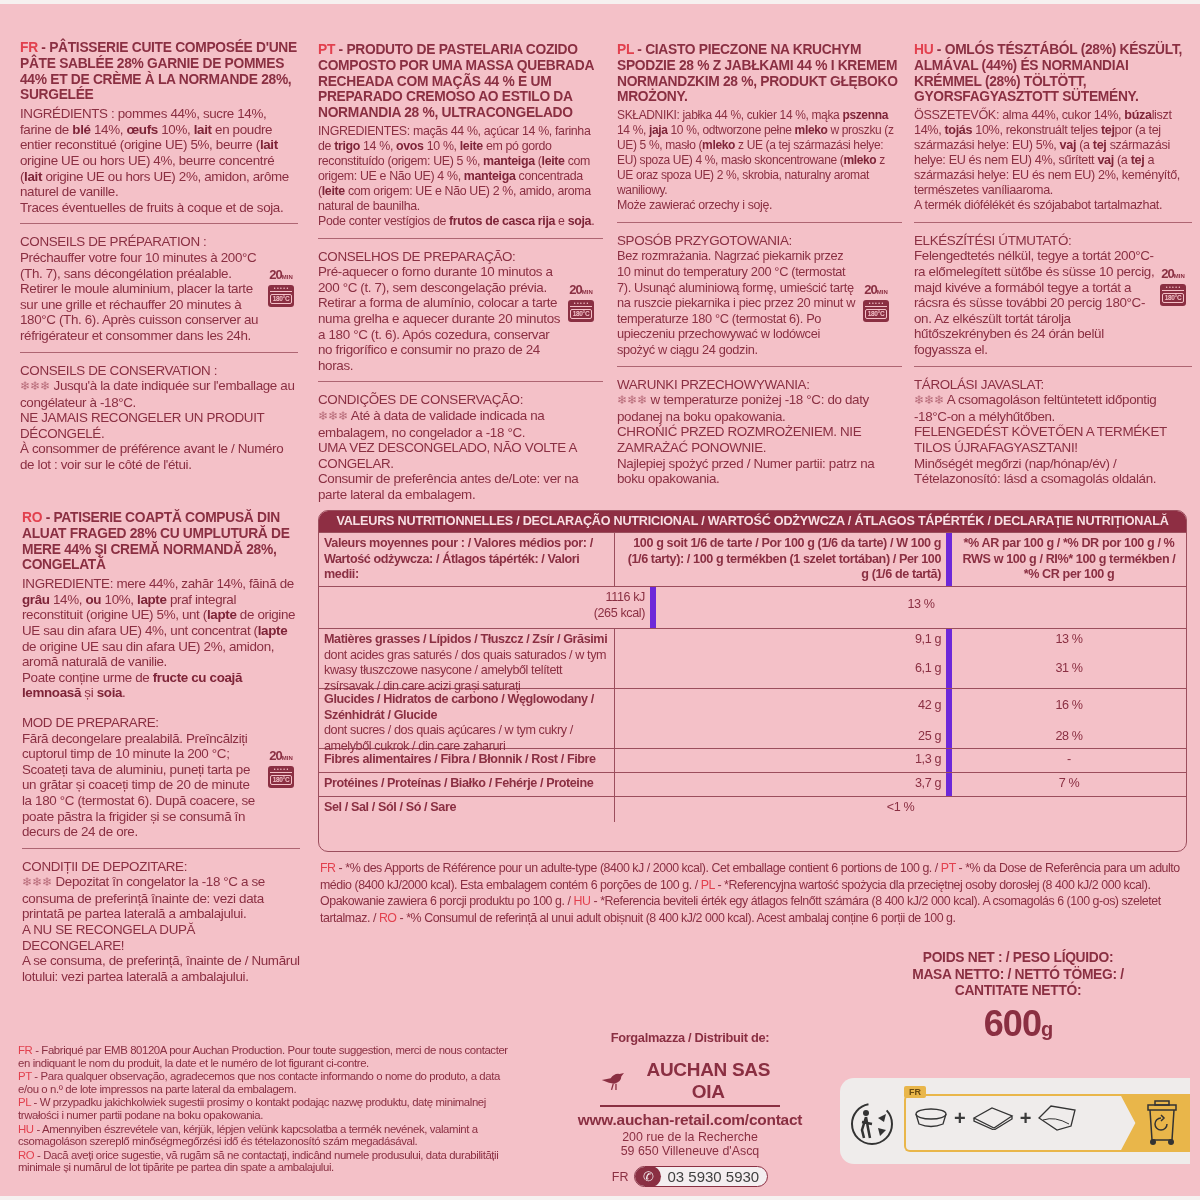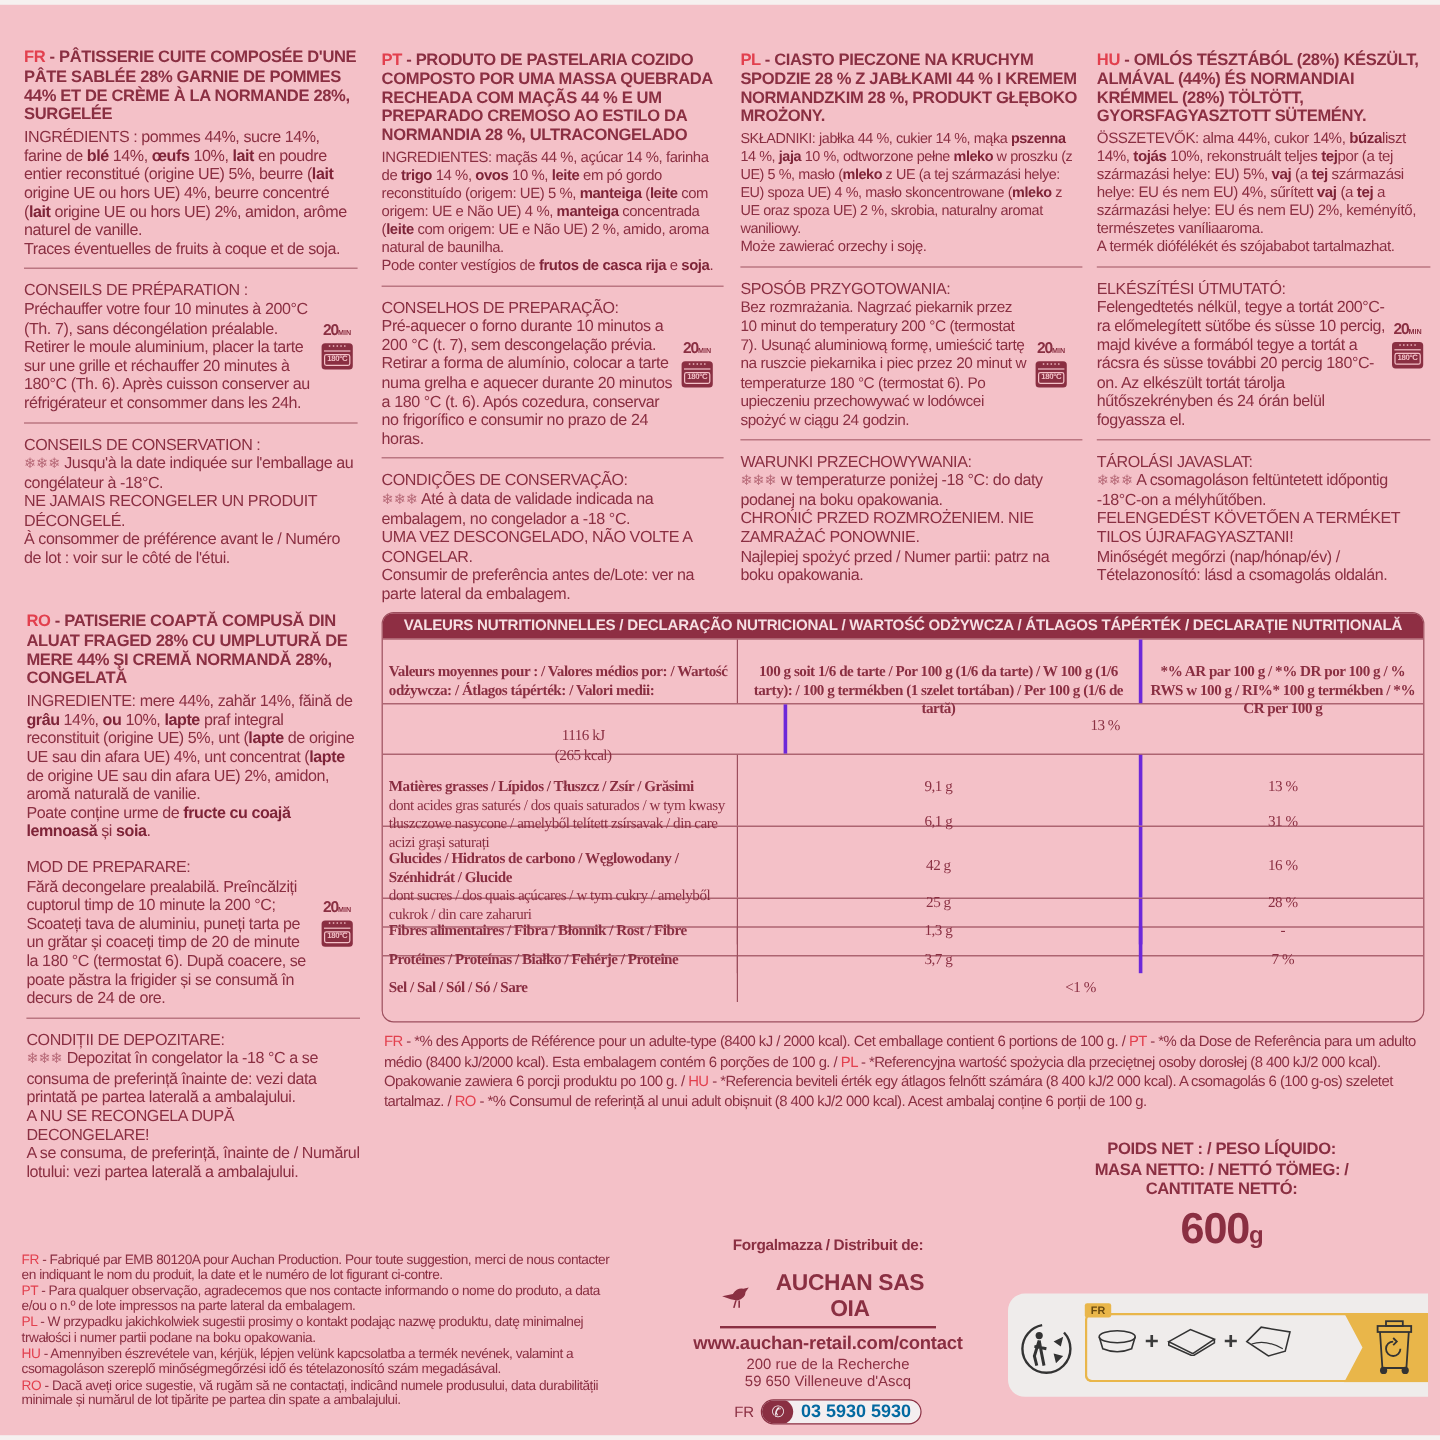--- a/index.html
+++ b/index.html
@@ -54,23 +54,23 @@
       position: absolute; left: 318px; top: 510px; width: 869px; height: 342px;
       border: 1px solid #9c4e5d; border-radius: 10px; overflow: hidden;
       font-size: 12.6px; letter-spacing: -0.4px;
     }
     .nutri .nhead {
       background: #8e2e43; color: #f7dfe3; font-weight: bold; text-align: center;
       height: 21px; line-height: 21px; font-size: 12.6px; letter-spacing: -0.2px;
     }
     .nrow { display: flex; border-top: 1px solid #9c4e5d; }
     .nrow:first-of-type { border-top: none; }
-    .ncell { padding: 19px 5px; font-family: Liberation Serif, serif; }
+    .ncell { padding: 3px 5px; }
     .ncell.c1 { width: 296px; border-right: 1px solid #9c4e5d; }
-    .ncell.c2 { width: 337px; border-right: 3px solid #6d28d9; text-align: center; }
+    .ncell.c2 { width: 337px; border-right: 6px solid #6d28d9; text-align: right; }
     .ncell.c3 { flex: 1; text-align: center; }
     .nrow .strong { font-weight: bold; }
     .nrow .line { line-height: 15.5px; }
 
     .footnote {
       position: absolute; left: 320px; top: 860px; width: 870px;
       font-size: 12.4px; line-height: 16.6px; letter-spacing: -0.45px; color: #8a2f42;
     }
     .weight {
       position: absolute; left: 898px; top: 950px; width: 240px; text-align: center;
@@ -91,21 +91,21 @@
       border-bottom: 2px solid #8a2f42; width: 180px; margin: 0 auto; padding-bottom: 2px; }
     .distrib .brand .name { font-weight: bold; font-size: 19px; letter-spacing: -0.3px; color: #8a2f42; }
     .distrib .url { font-weight: bold; font-size: 15.4px; letter-spacing: -0.2px; margin-top: 4px; }
     .distrib .addr { font-size: 12.4px; line-height: 13.5px; margin-top: 2px; }
     .distrib .phone { display: flex; justify-content: center; align-items: center; gap: 6px; margin-top: 8px; font-size: 12.5px; }
     .distrib .pill {
       display: flex; align-items: center; border: 1.5px solid #8a2f42; border-radius: 11px;
       height: 21px; overflow: hidden; background: #f4eef0;
     }
     .distrib .pill .ph { background: #8a2f42; width: 26px; height: 21px; color: #f4eef0; font-size: 13px; line-height: 21px; text-align: center; border-radius: 0 11px 11px 0; }
-    .distrib .pill .num { padding: 0 8px 0 6px; font-size: 15px; color: #0369a1; font-weight: bold; }
+    .distrib .pill .num { padding: 0 8px 0 6px; font-size: 15px; color: #404040; }
     .recycle {
       position: absolute; left: 840px; top: 1078px; width: 350px; height: 86px;
       background: #efeceb; border-radius: 14px 0 0 14px;
     }
     .recycle .triman { position: absolute; left: 8px; top: 22px; width: 48px; height: 48px; }
     .recycle .flow {
       position: absolute; left: 64px; top: 16px; width: 284px; height: 58px;
       border: 2px solid #e9b64a; border-right: none; border-radius: 6px 0 0 6px;
     }
     .recycle .fr {

